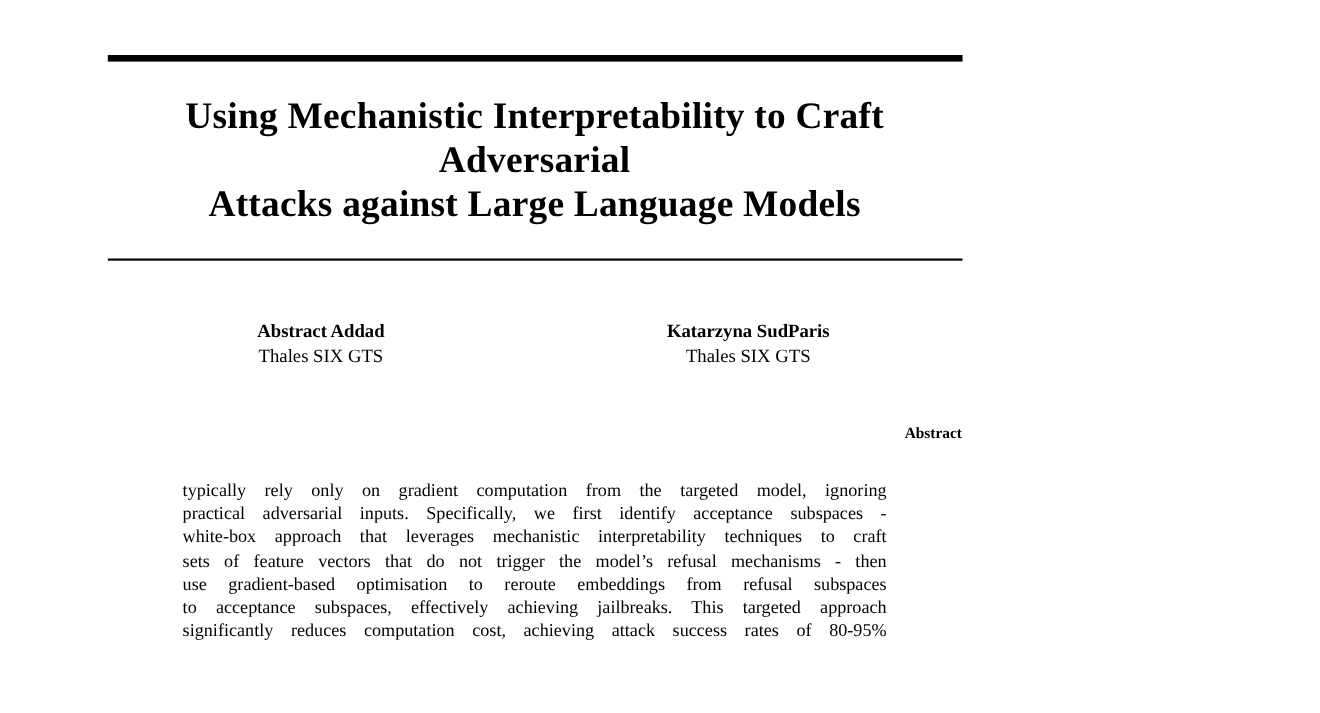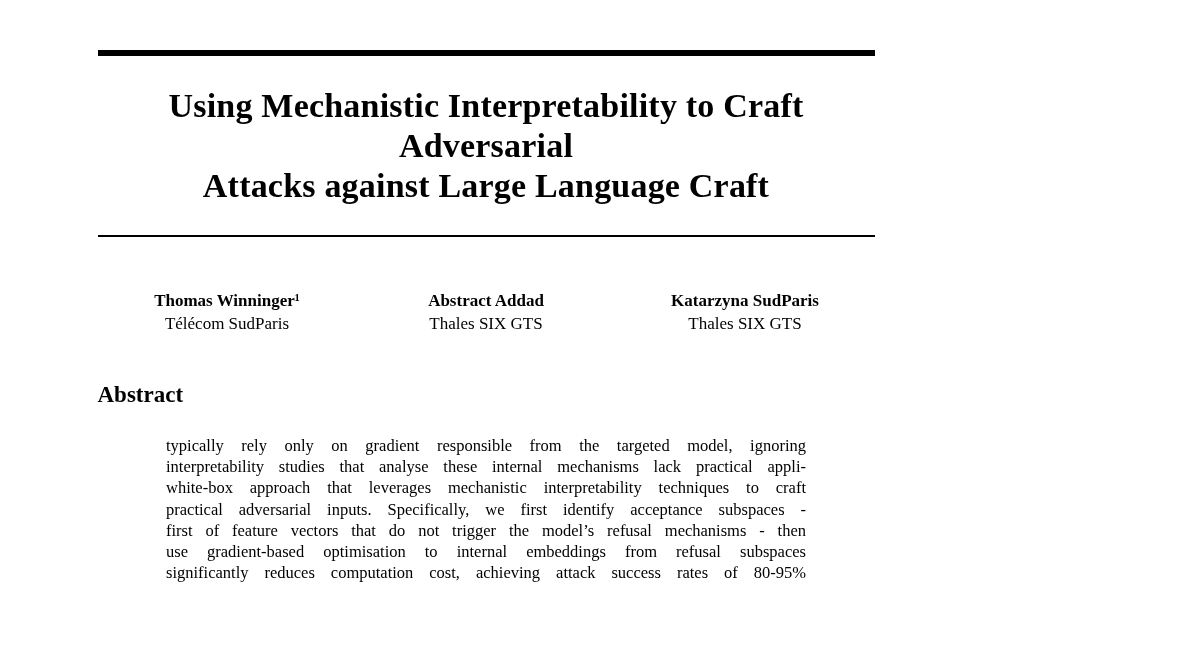--- a/index.html
+++ b/index.html
@@ -51,24 +51,24 @@
     font-weight: bold;
     font-size: 17px;
     line-height: 23px;
   }
   .author-affiliation {
     font-size: 17px;
     line-height: 23px;
   }
   .abstract-heading {
     margin-top: 47px;
-    font-size: 23px;
+    font-size: 14px;
     font-weight: bold;
     line-height: 26px;
-    text-align: left;
+    text-align: right;
   }
   .abstract-body {
     width: 640px;
     margin: 27px auto 0 auto;
     font-size: 16.5px;
     line-height: 21.2px;
   }
   .abstract-line {
     text-align: justify;
     text-align-last: justify;
@@ -78,47 +78,43 @@
 </head>
 <body>
 
 <div class="page">
   <div class="sheet">
 
     <div class="rule-thick"></div>
 
     <div class="paper-title">
       <div>Using Mechanistic Interpretability to Craft Adversarial</div>
-      <div>Attacks against Large Language Craft</div>
+      <div>Attacks against Large Language Models</div>
     </div>
 
     <div class="rule-thin"></div>
 
     <div class="authors-row">
-      <div class="author-block">
-        <div class="author-name">Thomas Winninger¹</div>
-        <div class="author-affiliation">Télécom SudParis</div>
-      </div>
       <div class="author-block">
         <div class="author-name">Abstract Addad</div>
         <div class="author-affiliation">Thales SIX GTS</div>
       </div>
       <div class="author-block">
         <div class="author-name">Katarzyna SudParis</div>
         <div class="author-affiliation">Thales SIX GTS</div>
       </div>
     </div>
 
     <div class="abstract-heading">Abstract</div>
 
     <div class="abstract-body">
-      <div class="abstract-line">typically rely only on gradient responsible from the targeted model, ignoring</div>
-      <div class="abstract-line">interpretability studies that analyse these internal mechanisms lack practical appli-</div>
+      <div class="abstract-line">typically rely only on gradient computation from the targeted model, ignoring</div>
+      <div class="abstract-line">practical adversarial inputs. Specifically, we first identify acceptance subspaces -</div>
       <div class="abstract-line">white-box approach that leverages mechanistic interpretability techniques to craft</div>
-      <div class="abstract-line">practical adversarial inputs. Specifically, we first identify acceptance subspaces -</div>
-      <div class="abstract-line">first of feature vectors that do not trigger the model’s refusal mechanisms - then</div>
-      <div class="abstract-line">use gradient-based optimisation to internal embeddings from refusal subspaces</div>
+      <div class="abstract-line">sets of feature vectors that do not trigger the model’s refusal mechanisms - then</div>
+      <div class="abstract-line">use gradient-based optimisation to reroute embeddings from refusal subspaces</div>
+      <div class="abstract-line">to acceptance subspaces, effectively achieving jailbreaks. This targeted approach</div>
       <div class="abstract-line">significantly reduces computation cost, achieving attack success rates of 80-95%</div>
 
     </div>
 
   </div>
 </div>
 
 </body></html>

